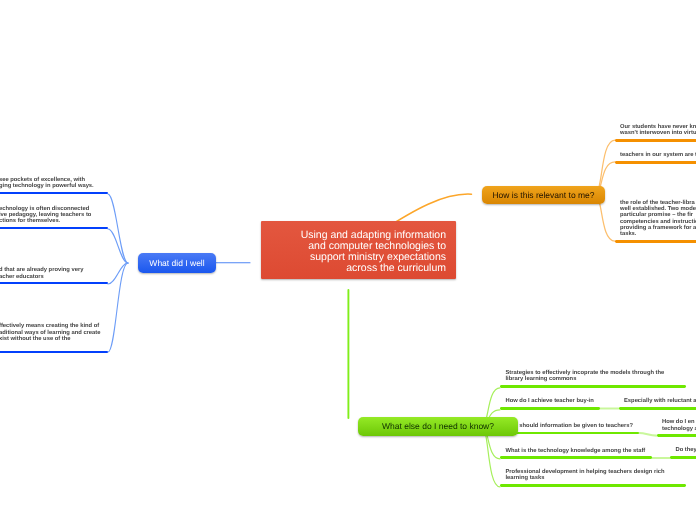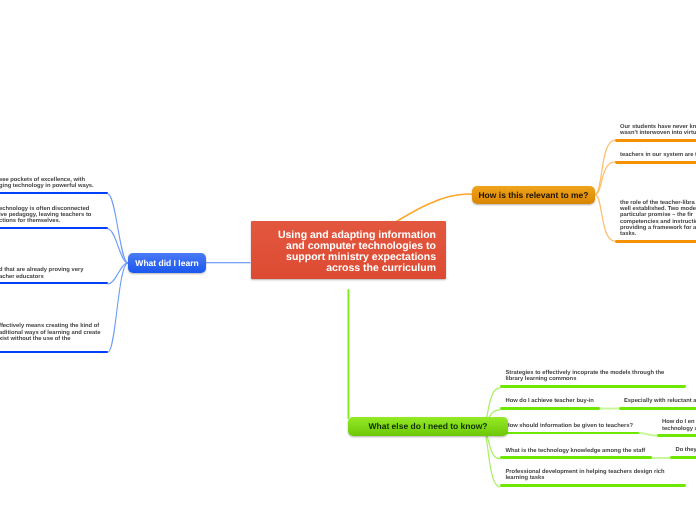--- a/index.html
+++ b/index.html
@@ -3,23 +3,23 @@
 <meta charset="utf-8">
 <title>Using and adapting information and computer technologies to support ministry expectations across the curriculum</title>
 <style>
 html,body{margin:0;padding:0;background:#ffffff;}
 body{width:696px;height:520px;overflow:hidden;font-family:"Liberation Sans",sans-serif;
   -webkit-font-smoothing:antialiased;text-rendering:geometricPrecision;}
 #canvas{position:relative;width:696px;height:520px;background:#fff;overflow:hidden;}
 #links{position:absolute;left:0;top:0;width:696px;height:520px;}
 
 
-.pill{position:absolute;box-sizing:border-box;border-radius:5px;font-weight:bold;
+.pill{position:absolute;box-sizing:border-box;border-radius:5px;font-weight:normal;
   display:flex;align-items:center;justify-content:center;white-space:nowrap;
-  font-size:8.5px;z-index:4;}
+  font-size:8.5px;z-index:4;margin-left:10px;}
 .pill span, #central span, .leaf .txt{transform:translateZ(0);display:block;}
 
 #central{left:251px;top:221px;width:195px;height:58.2px;border-radius:1px;
   background:linear-gradient(180deg,#e3573f 0%,#dd4a32 100%);
   box-shadow:0 1px 2px rgba(0,0,0,.30);
   display:block;padding:8.5px 10px 0 11px;color:#fff;font-size:10.5px;
   line-height:11.3px;white-space:pre-line;text-align:right;z-index:5;}
 
 #n-blue{left:128px;top:253px;width:78px;height:19.5px;
   background:linear-gradient(180deg,#4a7af5 0%,#1a57ee 100%);color:#fff;
@@ -74,21 +74,21 @@
     <path d="M651.5 458 L670 458" stroke="#c9f79c" stroke-width="2.2"></path>
   </g>
 </svg>
 
 <div class="pill" id="central"><span>Using and adapting information
 and computer technologies to
 support ministry expectations
 across the curriculum</span></div>
 
 <div class="pill" id="n-blue">
-      <span>What did I learn</span>
+      <span>What did I well</span>
     </div>
 <div class="pill" id="n-orange">
       <span>How is this relevant to me?</span>
     </div>
 <div class="pill" id="n-green">
       <span>What else do I need to know?</span>
     </div>
 
 <div class="leaf blue" style="left:-6.5px;top:175.5px;width:114.5px;height:18.6px">
       <span class="txt">see pockets of excellence, with

